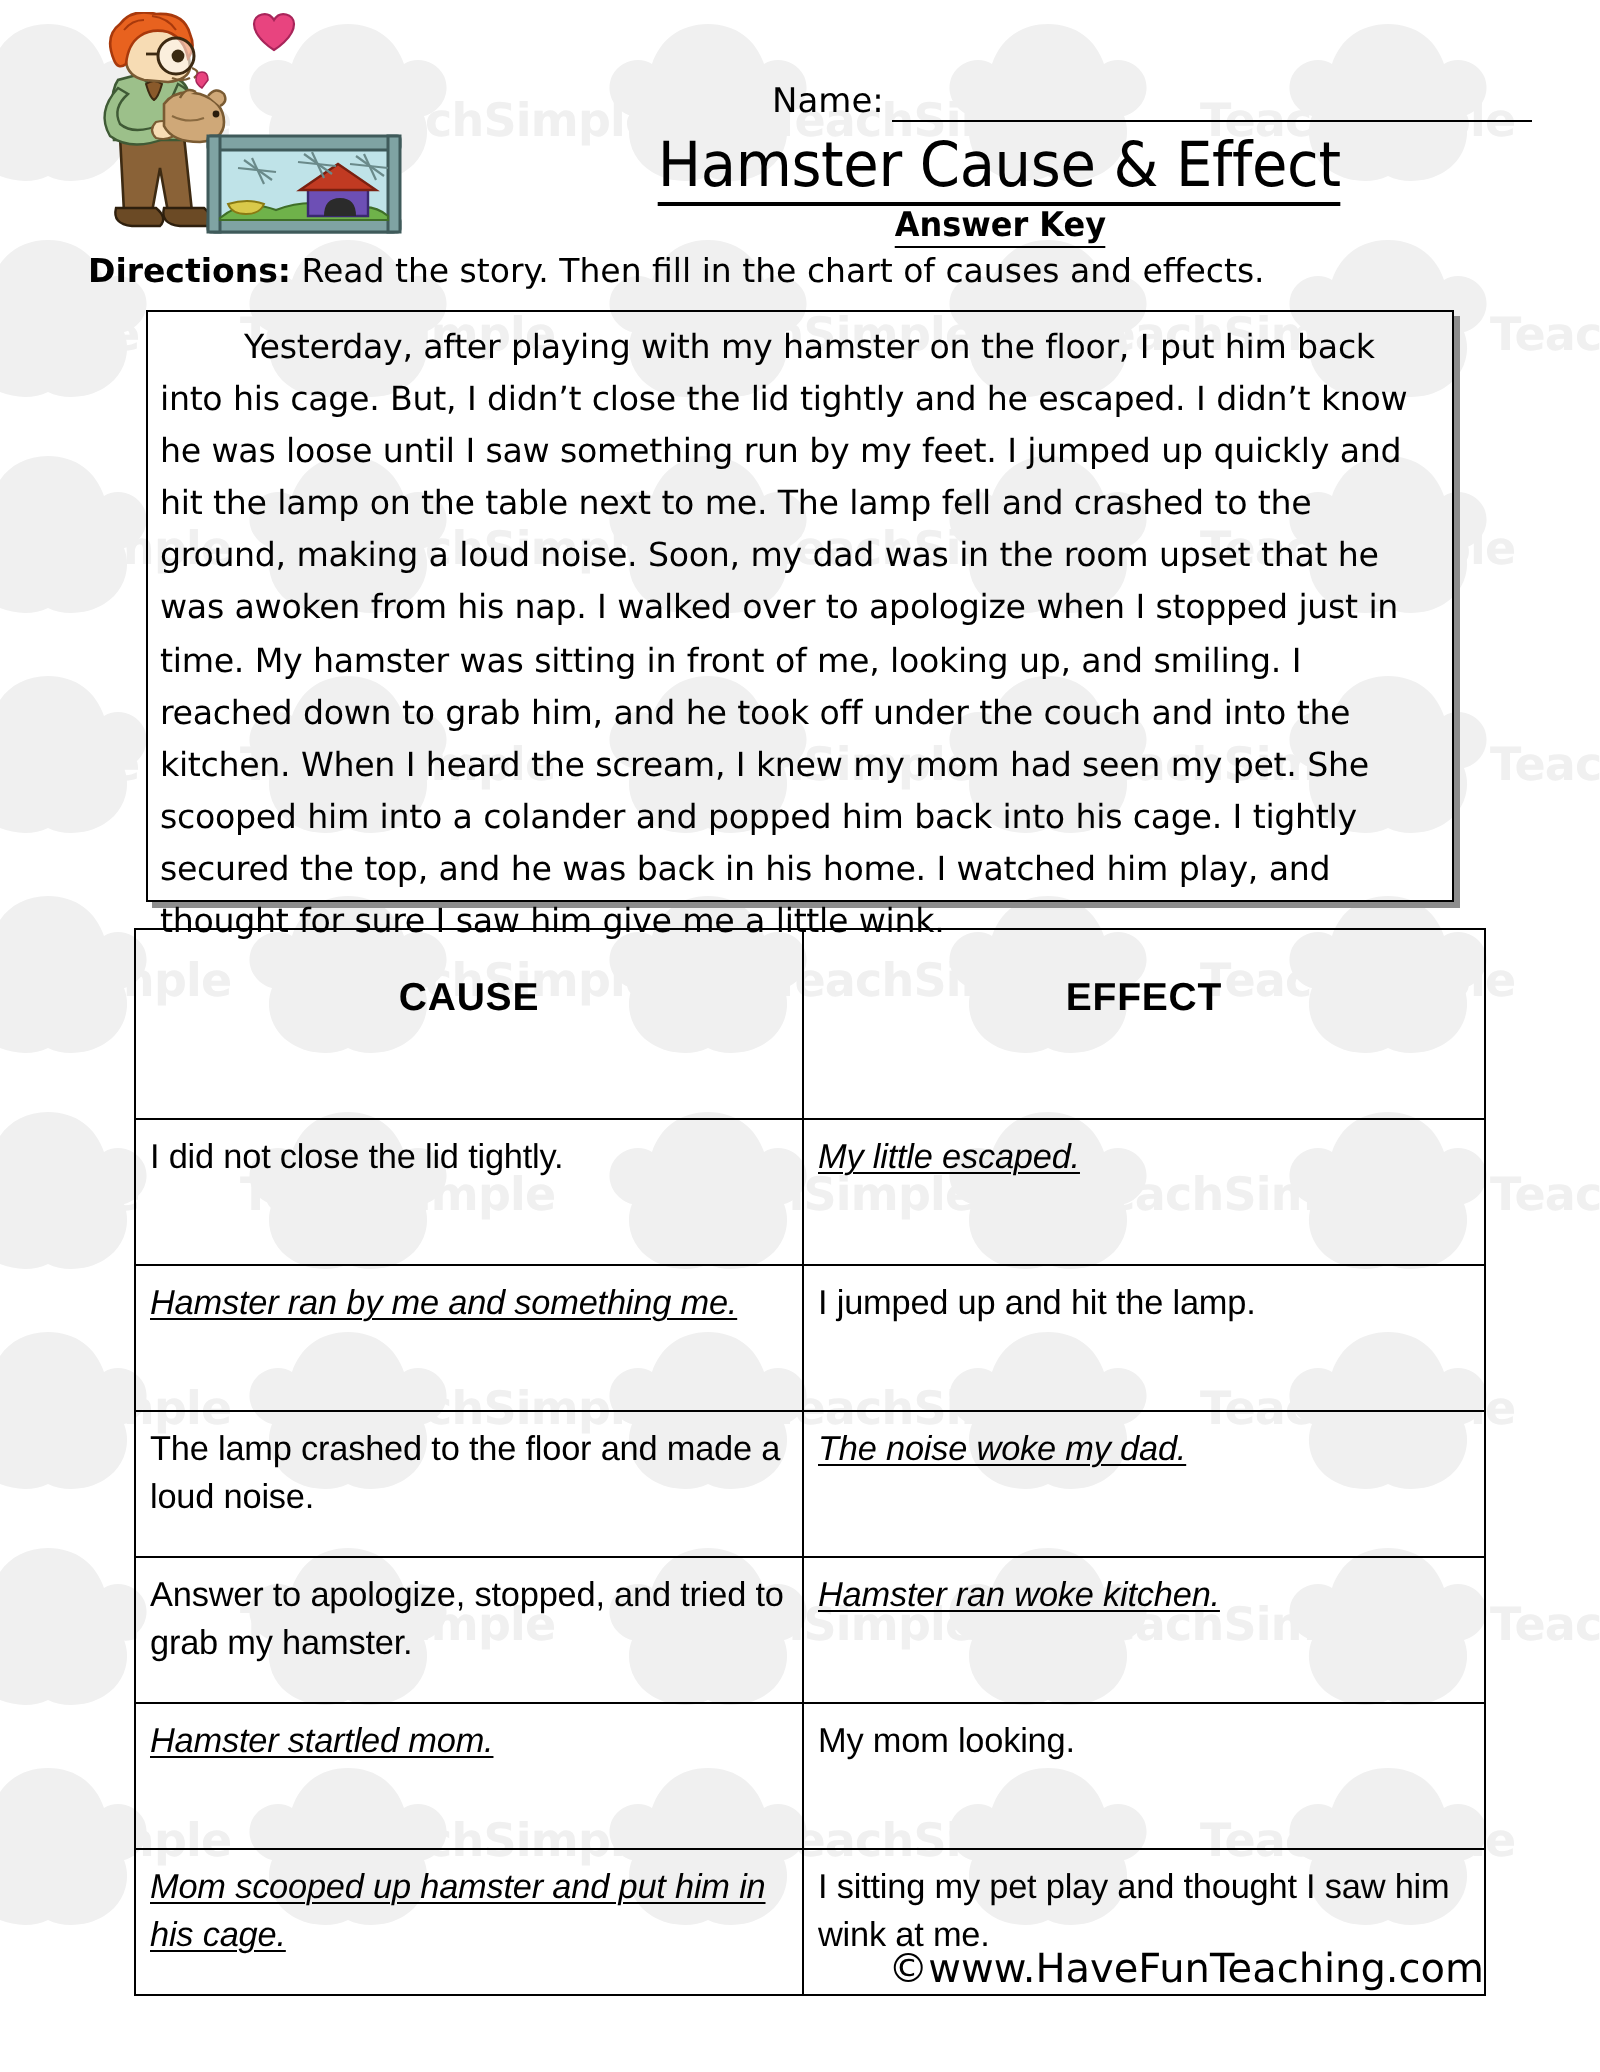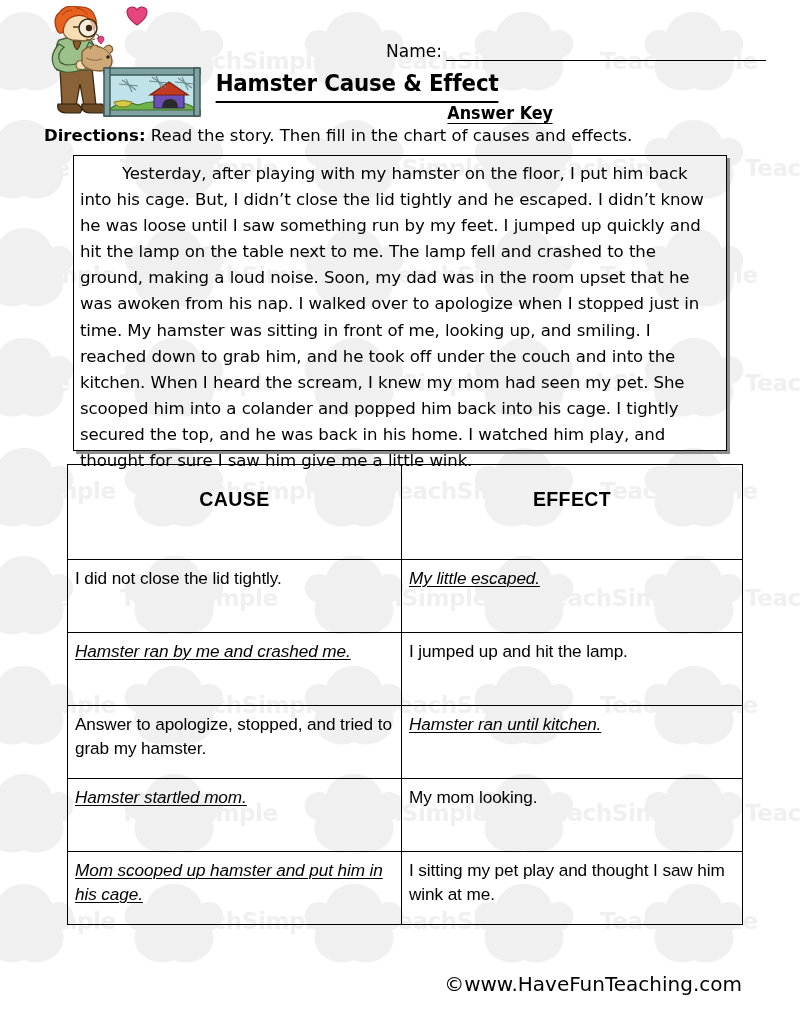--- a/index.html
+++ b/index.html
@@ -80,23 +80,24 @@
     flex: 1;
     border-bottom: 1.6px solid #000;
     height: 16px;
   }
 
   #title {
     position: absolute;
     left: 205px;
     top: 66px;
     width: 590px;
+    text-align: center;
     font-family: "DejaVu Sans", sans-serif;
-    font-weight: 700;
-    font-size: 23px;
+    font-weight: 400;
+    font-size: 31px;
     line-height: 34px;
     letter-spacing: -0.2px;
   }
   #title span {
     border-bottom: 2.6px solid #000;
     padding-bottom: 1px;
     display: inline-block;
     transform: scaleX(0.93);
     transform-origin: center;
   }
@@ -648,32 +649,40 @@
       <tr>
         <td>
           <div class="cell-inner">I did not close the lid tightly.</div>
         </td>
         <td>
           <div class="cell-inner answer">My little escaped.</div>
         </td>
       </tr>
       <tr>
         <td>
-          <div class="cell-inner answer">Hamster ran by me and crashed me.</div>
+          <div class="cell-inner answer">Hamster ran by me and something me.</div>
         </td>
         <td>
           <div class="cell-inner">I jumped up and hit the lamp.</div>
         </td>
       </tr>
       <tr>
         <td>
+          <div class="cell-inner">The lamp crashed to the floor and made a loud noise.</div>
+        </td>
+        <td>
+          <div class="cell-inner answer">The noise woke my dad.</div>
+        </td>
+      </tr>
+      <tr>
+        <td>
           <div class="cell-inner">Answer to apologize, stopped, and tried to grab my hamster.</div>
         </td>
         <td>
-          <div class="cell-inner answer">Hamster ran until kitchen.</div>
+          <div class="cell-inner answer">Hamster ran woke kitchen.</div>
         </td>
       </tr>
       <tr>
         <td>
           <div class="cell-inner answer">Hamster startled mom.</div>
         </td>
         <td>
           <div class="cell-inner">My mom looking.</div>
         </td>
       </tr>

